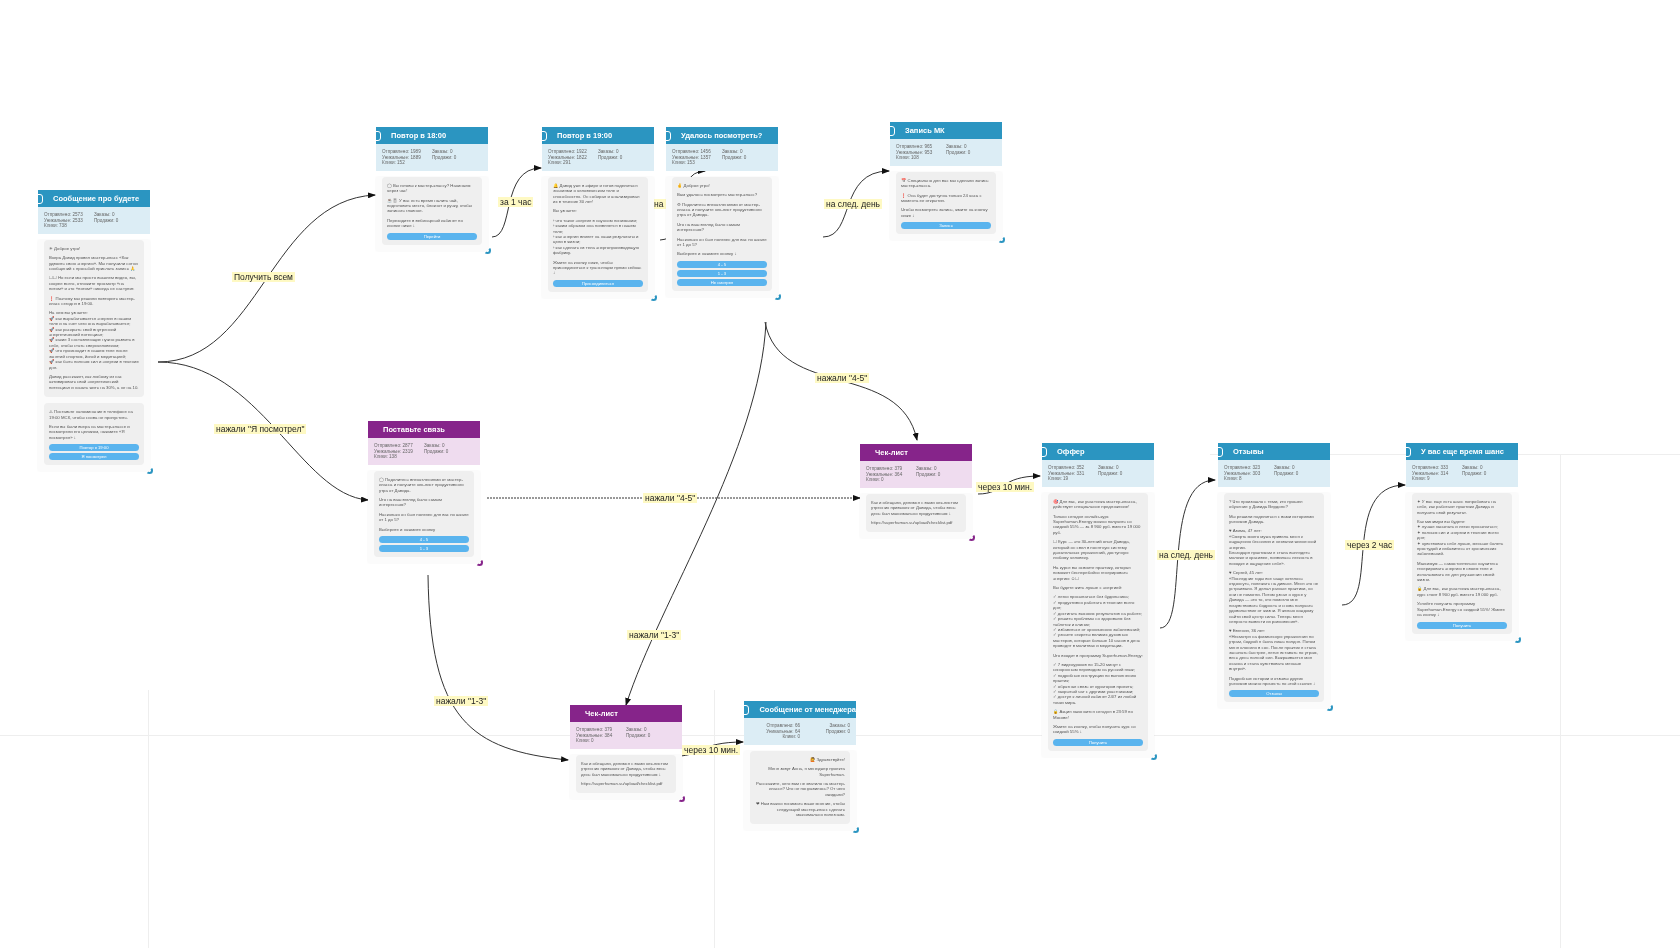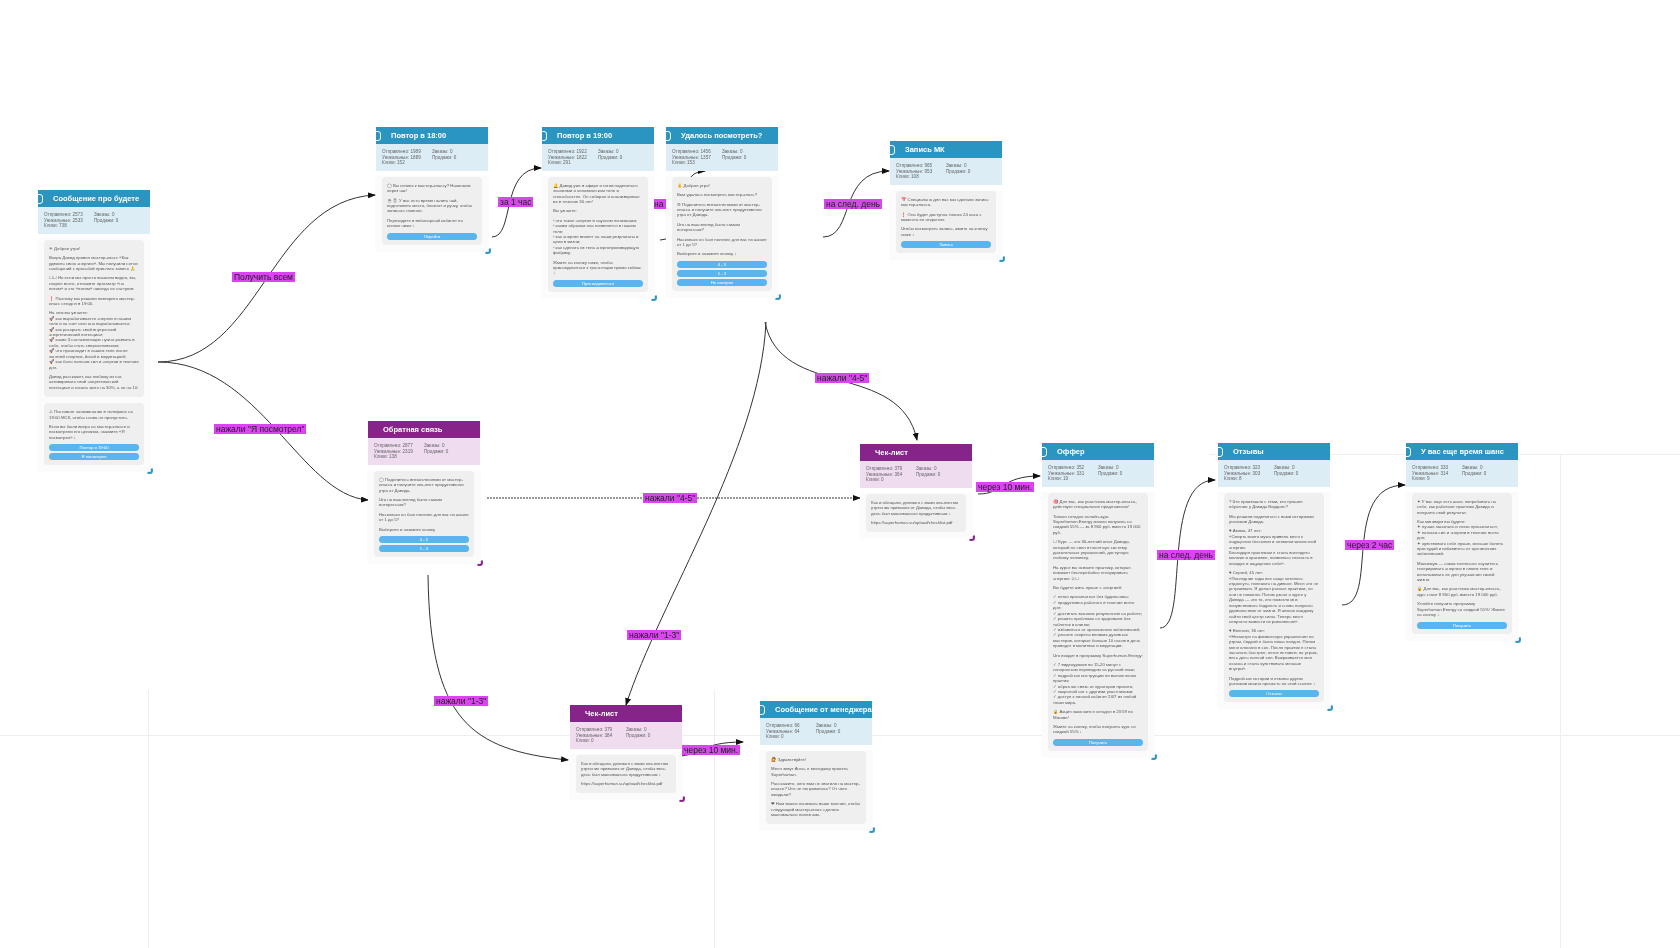--- a/index.html
+++ b/index.html
@@ -1,20 +1,20 @@
 <!DOCTYPE html>
 <html><head>
 <meta charset="utf-8">
 <style>
   html,body{margin:0;padding:0;}
   body{width:1680px;height:948px;position:relative;overflow:hidden;background:#ffffff;font-family:"Liberation Sans",sans-serif;}
   .grid-v{position:absolute;top:0;width:1px;background:#eeeeee;}
   .grid-h{position:absolute;left:0;height:1px;background:#eeeeee;}
   svg.edges{position:absolute;left:0;top:0;width:1680px;height:948px;pointer-events:none;}
-  .edge-label{position:absolute;font-size:8.5px;color:#222;background:#d946ef;padding:0 2px;white-space:nowrap;line-height:10px;}
+  .edge-label{position:absolute;font-size:8.5px;color:#222;background:#fef9c3;padding:0 2px;white-space:nowrap;line-height:10px;}
   .node{position:absolute;width:112px;font-family:"Liberation Sans",sans-serif;}
   .node .hdr{height:17px;color:#fff;font-weight:bold;font-size:7.5px;line-height:17px;padding-left:15px;position:relative;white-space:nowrap;overflow:hidden;}
   .node.blue .hdr{background:#2b95c1;}
   .node.purple .hdr{background:#86248a;}
   .node .hdr .pin{position:absolute;left:-3px;top:4px;width:6px;height:8px;border-radius:3px;background:#2b95c1;border:1px solid #fff;}
   .node .stats{font-size:4.6px;color:#666;padding:5px 6px 5px 6px;display:grid;grid-template-columns:1fr 1fr;row-gap:0px;line-height:5.6px;}
   .node.blue .stats{background:#dcedf5;}
   .node.purple .stats{background:#efdcef;}
   .node .bubble{background:#efefef;margin:6px 6px 0 6px;border-radius:4px;padding:6px 5px 5px 5px;font-size:4.3px;line-height:5.4px;color:#555;position:relative;}
   .node .bubble p{margin:0 0 4px 0;white-space:pre-line;}
@@ -163,42 +163,42 @@
         <p>Что на ваш взгляд было самым интересным?</p>
         <p>Насколько он был полезен для вас по шкале от 1 до 5?</p>
         <p>Выберите и нажмите кнопку ↓</p>
         <span class="btn">4 - 5</span>
         <span class="btn">1 - 3</span>
         <span class="btn">Не смотрел</span>
       </div>
       <span class="end-dot"></span>
     </div>
   </div>
-<div class="node blue" id="n5" style="left:890px;top:141px;">
+<div class="node blue" id="n5" style="left:890px;top:122px;">
     <div class="hdr"><span class="pin"></span><span>Запись МК</span></div>
     <div class="stats">
       <span><span>Отправлено:</span> <span>965</span></span>
       <span><span>Заказы:</span> <span>0</span></span>
       <span><span>Уникальные:</span> <span>953</span></span>
       <span><span>Продажи:</span> <span>0</span></span>
       <span><span>Клики:</span> <span>108</span></span>
       <span></span>
     </div>
     <div class="card" style="position: relative;">
       <div class="bubble">
         <p>📅 Специально для вас мы сделали запись мастер-класса.</p>
         <p>❗ Она будет доступна только 24 часа с момента ее открытия.</p>
         <p>Чтобы посмотреть запись, жмите на кнопку ниже ↓</p>
         <span class="btn">Запись</span>
       </div>
       <span class="end-dot"></span>
     </div>
   </div>
 <div class="node purple" id="n6" style="left:368px;top:421px;">
-    <div class="hdr"><span>Обратная связь</span></div>
+    <div class="hdr"><span>Поставьте связь</span></div>
     <div class="stats">
       <span><span>Отправлено:</span> <span>2877</span></span>
       <span><span>Заказы:</span> <span>0</span></span>
       <span><span>Уникальные:</span> <span>2319</span></span>
       <span><span>Продажи:</span> <span>0</span></span>
       <span><span>Клики:</span> <span>138</span></span>
       <span></span>
     </div>
     <div class="card" style="position: relative;">
       <div class="bubble">
@@ -329,21 +329,21 @@
       <span></span>
     </div>
     <div class="card" style="position: relative;">
       <div class="bubble">
         <p>Как и обещали, делимся с вами чек-листом утренних привычек от Давида, чтобы весь день был максимально продуктивным ↓</p>
         <p>https://superhuman.su/upload/checklist.pdf</p>
       </div>
       <span class="end-dot"></span>
     </div>
   </div>
-<div class="node blue" id="n12" style="left:760px;top:701px;">
+<div class="node blue" id="n12" style="left:744px;top:701px;text-align:right;">
     <div class="hdr"><span class="pin"></span><span>Сообщение от менеджера</span></div>
     <div class="stats">
       <span><span>Отправлено:</span> <span>66</span></span>
       <span><span>Заказы:</span> <span>0</span></span>
       <span><span>Уникальные:</span> <span>64</span></span>
       <span><span>Продажи:</span> <span>0</span></span>
       <span><span>Клики:</span> <span>0</span></span>
       <span></span>
     </div>
     <div class="card" style="position: relative;">

